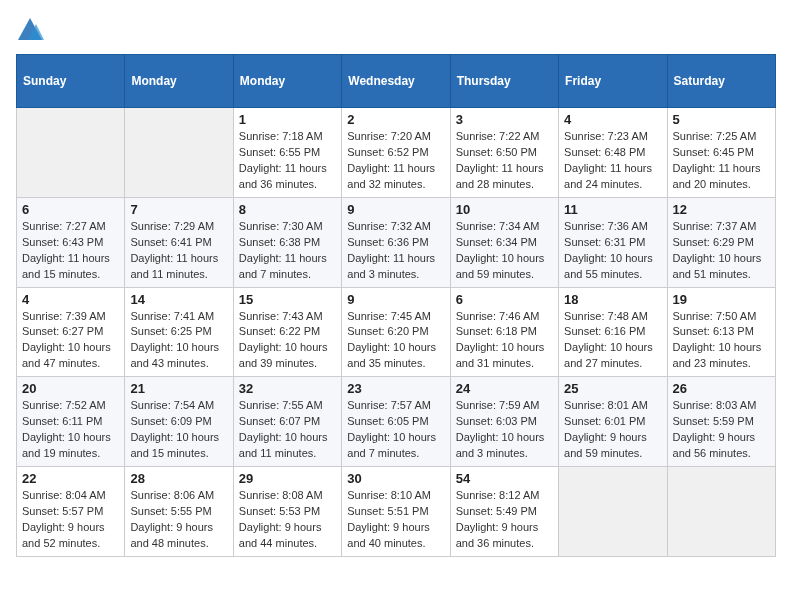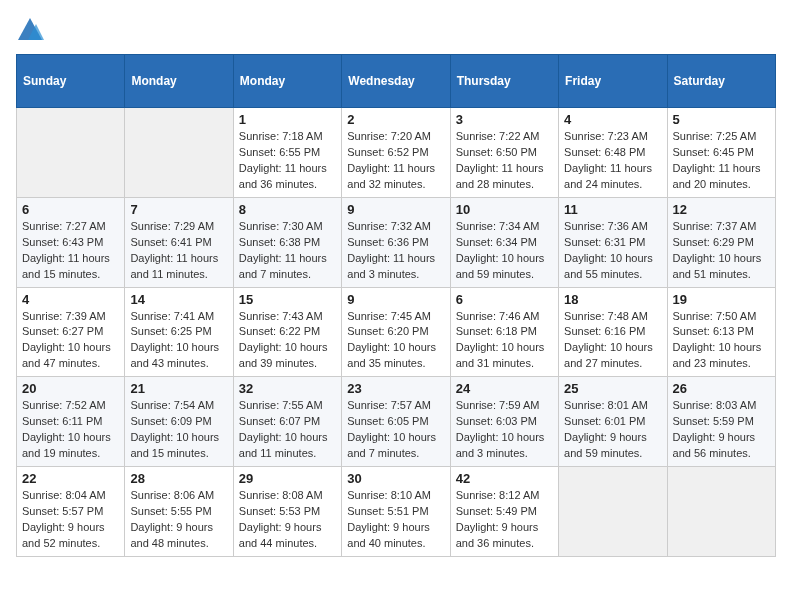--- a/index.html
+++ b/index.html
@@ -250,20 +250,20 @@
         </td>
         <td>
           <span class="day-number">29</span>
           <div class="day-info">Sunrise: 8:08 AM<br>Sunset: 5:53 PM<br>Daylight: 9 hours and 44 minutes.</div>
         </td>
         <td>
           <span class="day-number">30</span>
           <div class="day-info">Sunrise: 8:10 AM<br>Sunset: 5:51 PM<br>Daylight: 9 hours and 40 minutes.</div>
         </td>
         <td>
-          <span class="day-number">42</span>
+          <span class="day-number">54</span>
           <div class="day-info">Sunrise: 8:12 AM<br>Sunset: 5:49 PM<br>Daylight: 9 hours and 36 minutes.</div>
         </td>
         <td class="empty-cell"></td>
         <td class="empty-cell"></td>
       </tr>
     </tbody>
 </table>
 
 </body></html>

